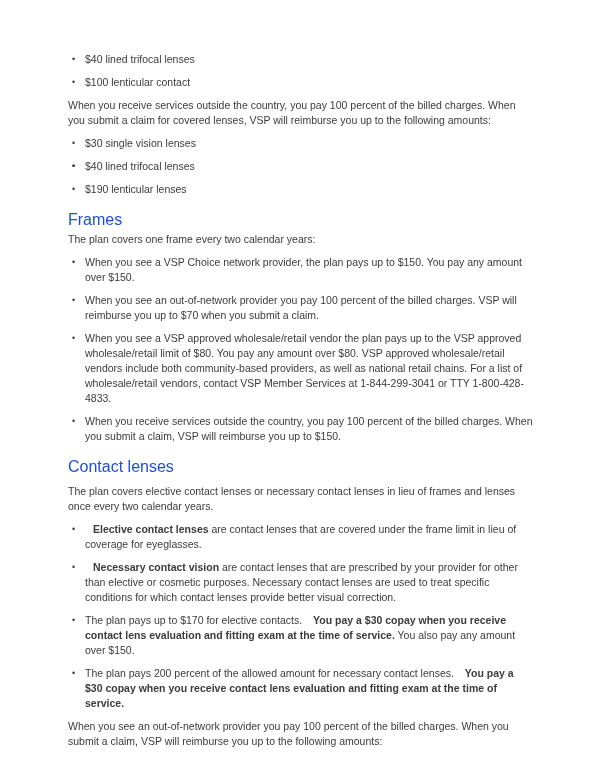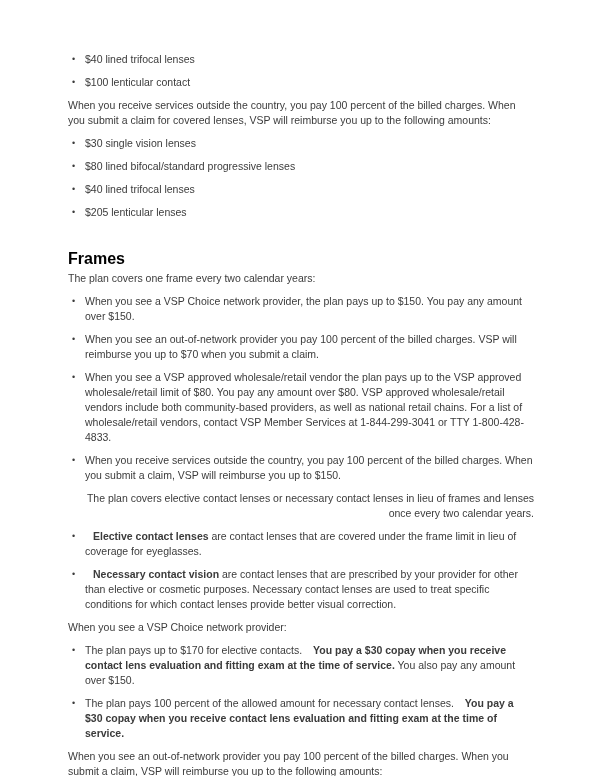--- a/index.html
+++ b/index.html
@@ -15,23 +15,23 @@
     overflow: hidden;
   }
   p.para {
     margin: 8px 0 8px 0;
     font-size: 10.5px;
     line-height: 15px;
     color: #3b3b3b;
   }
   h2.section-heading {
     font-size: 16px;
-    font-weight: 700;
-    color: #000000;
-    margin: 29px 0 3px 0;
+    font-weight: 400;
+    color: #1d4ed8;
+    margin: 13px 0 3px 0;
     line-height: 19px;
   }
   ul.blist {
     list-style: none;
     margin: 8px 0 8px 0;
     padding: 0;
   }
   ul.blist li {
     position: relative;
     padding-left: 17px;
@@ -80,29 +80,28 @@
 
   <p class="para">When you receive services outside the country, you pay 100 percent of the billed charges. When you submit a claim for covered lenses, VSP will reimburse you up to the following amounts:</p>
 
   <ul class="blist">
     <li>
       <span class="dot">•</span>
       <span>$30 single vision lenses</span>
     </li>
     <li>
       <span class="dot">•</span>
-      <span>$80 lined bifocal/standard progressive lenses</span>
     </li>
     <li>
       <span class="dot">•</span>
       <span>$40 lined trifocal lenses</span>
     </li>
     <li>
       <span class="dot">•</span>
-      <span>$205 lenticular lenses</span>
+      <span>$190 lenticular lenses</span>
     </li>
   </ul>
 
   <h2 class="section-heading">Frames</h2>
   <p class="para" style="margin-top:0;">The plan covers one frame every two calendar years:</p>
 
   <ul class="blist">
     <li>
       <span class="dot">•</span>
       <span>When you see a VSP Choice network provider, the plan pays up to $150. You pay any amount over $150.</span>
@@ -114,42 +113,42 @@
     <li>
       <span class="dot">•</span>
       <span>When you see a VSP approved wholesale/retail vendor the plan pays up to the VSP approved wholesale/retail limit of $80. You pay any amount over $80. VSP approved wholesale/retail vendors include both community-based providers, as well as national retail chains. For a list of wholesale/retail vendors, contact VSP Member Services at 1-844-299-3041 or TTY 1-800-428-4833.</span>
     </li>
     <li>
       <span class="dot">•</span>
       <span>When you receive services outside the country, you pay 100 percent of the billed charges. When you submit a claim, VSP will reimburse you up to $150.</span>
     </li>
   </ul>
 
-  <p class="para" style="margin-top:8px;text-align:right;">The plan covers elective contact lenses or necessary contact lenses in lieu of frames and lenses once every two calendar years.</p>
+  <h2 class="section-heading">Contact lenses</h2>
+  <p class="para" style="margin-top:8px;">The plan covers elective contact lenses or necessary contact lenses in lieu of frames and lenses once every two calendar years.</p>
 
   <ul class="blist">
     <li>
       <span class="dot">•</span>
       <span class="bold">Elective contact lenses</span><span> are contact lenses that are covered under the frame limit in lieu of coverage for eyeglasses.</span>
     </li>
     <li>
       <span class="dot">•</span>
       <span class="bold">Necessary contact vision</span><span> are contact lenses that are prescribed by your provider for other than elective or cosmetic purposes. Necessary contact lenses are used to treat specific conditions for which contact lenses provide better visual correction.</span>
     </li>
   </ul>
 
-  <p class="para">When you see a VSP Choice network provider:</p>
 
   <ul class="blist">
     <li>
       <span class="dot">•</span>
       <span>The plan pays up to $170 for elective contacts. </span><span class="bold">You pay a $30 copay when you receive contact lens evaluation and fitting exam at the time of service.</span><span> You also pay any amount over $150.</span>
     </li>
     <li>
       <span class="dot">•</span>
-      <span>The plan pays 100 percent of the allowed amount for necessary contact lenses. </span><span class="bold">You pay a $30 copay when you receive contact lens evaluation and fitting exam at the time of service.</span><span></span>
+      <span>The plan pays 200 percent of the allowed amount for necessary contact lenses. </span><span class="bold">You pay a $30 copay when you receive contact lens evaluation and fitting exam at the time of service.</span><span></span>
     </li>
   </ul>
 
   <p class="para">When you see an out-of-network provider you pay 100 percent of the billed charges. When you submit a claim, VSP will reimburse you up to the following amounts:</p>
 
 
 </div>
 
 </body></html>

